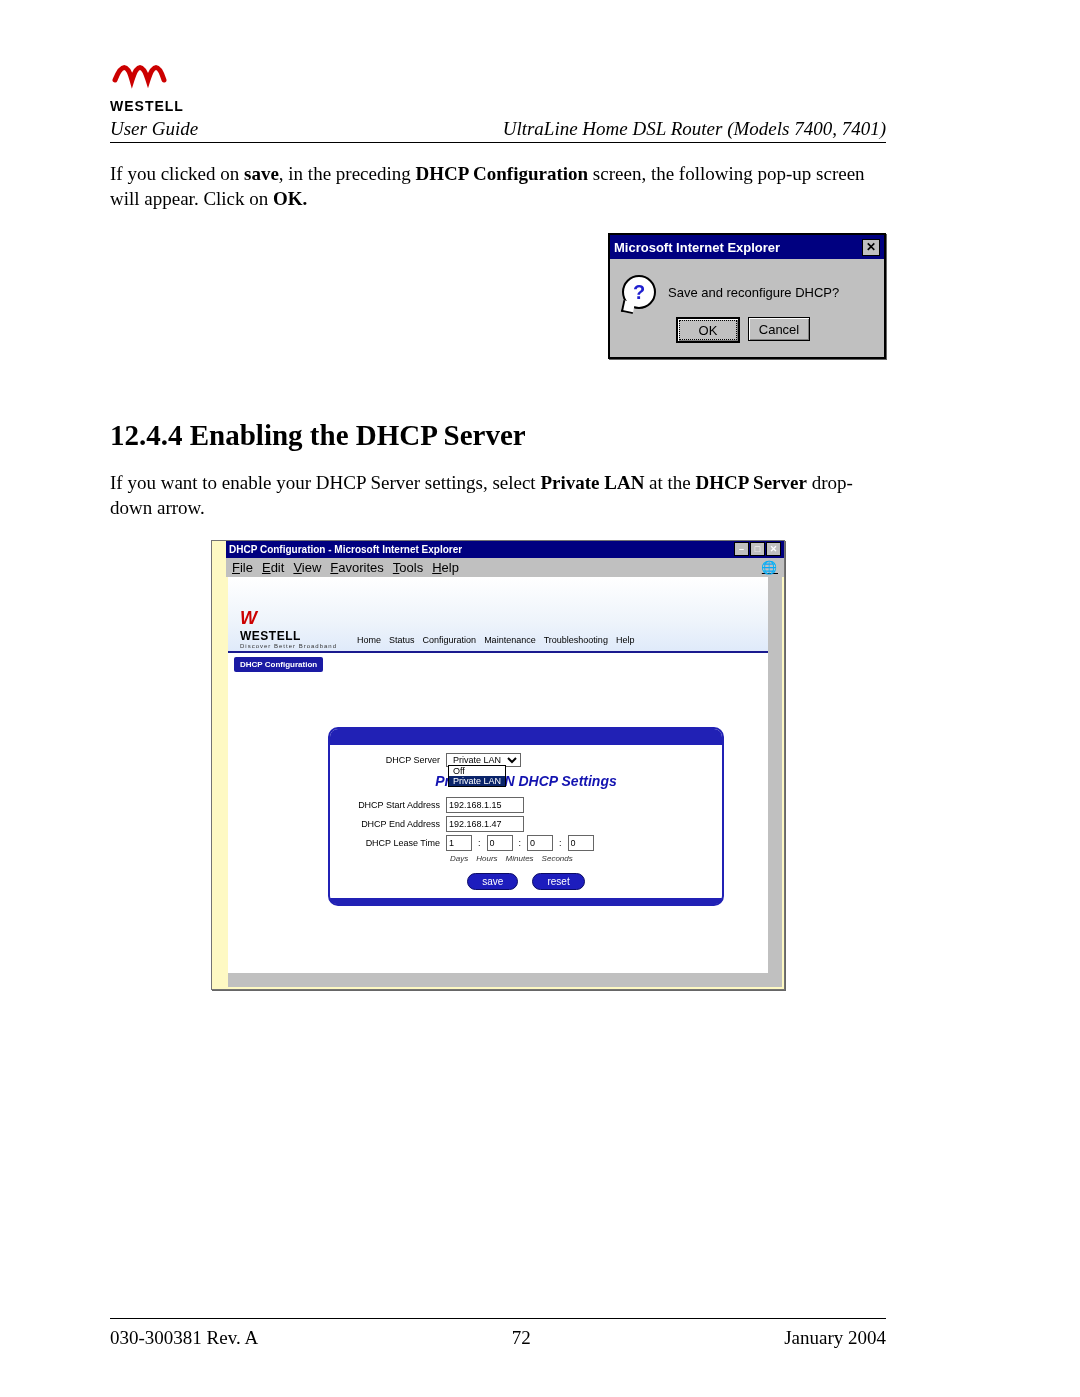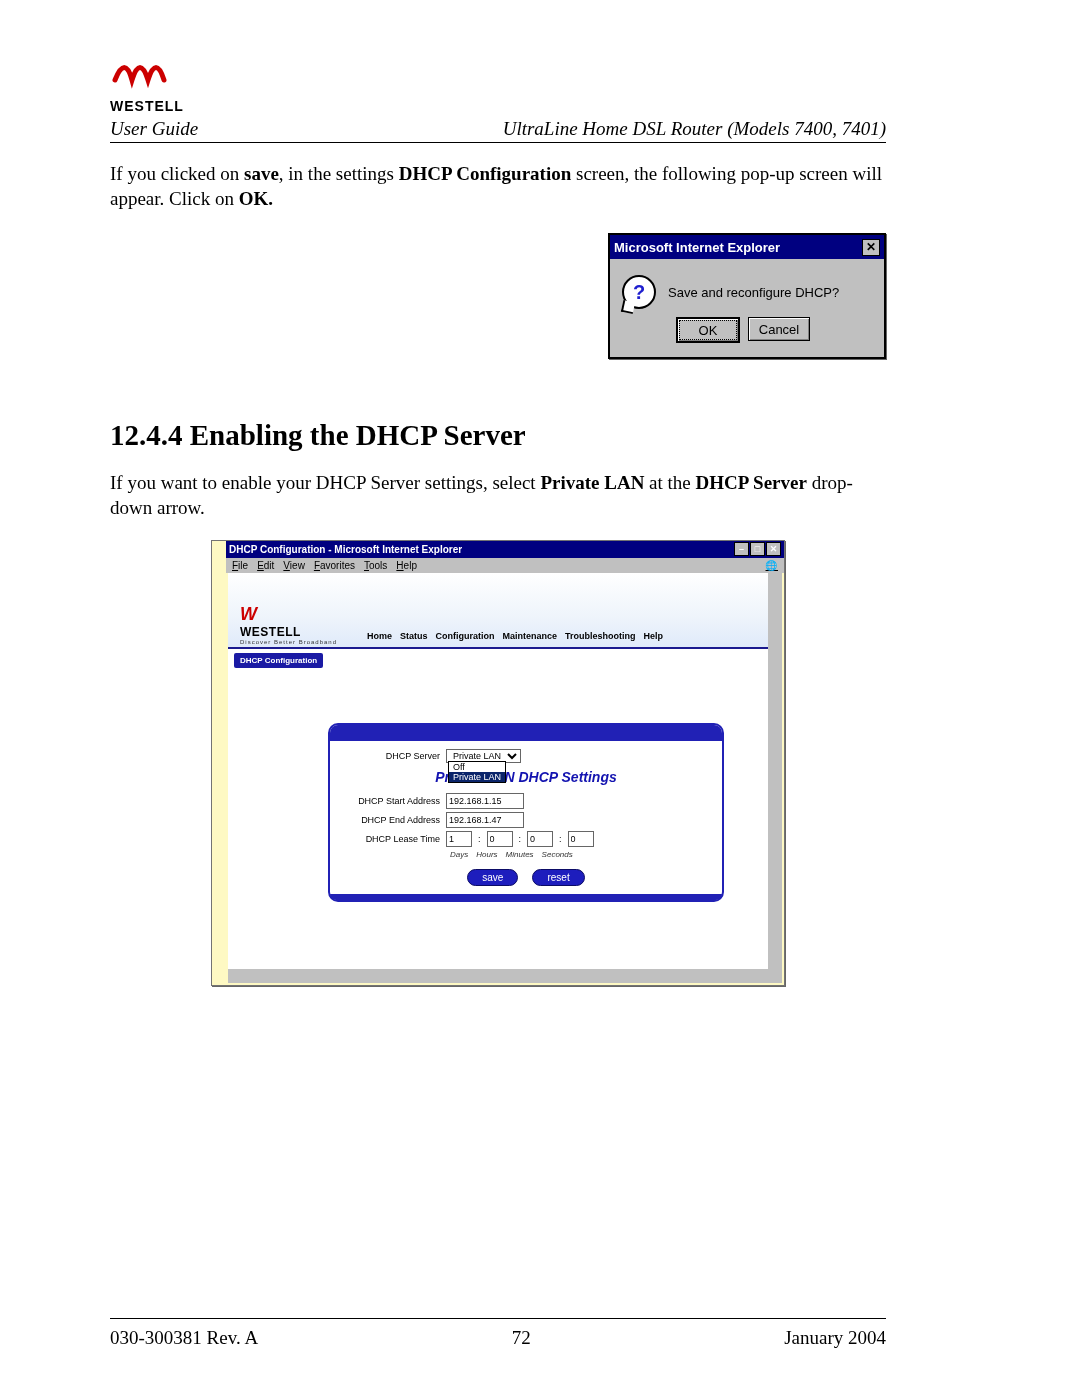--- a/index.html
+++ b/index.html
@@ -74,41 +74,41 @@
     font-size: 10px;
     padding-left: 14px;
   }
   .ie-titlebar {
     background:#000080;color:#fff;font-weight:bold;
     display:flex;justify-content:space-between;align-items:center;
     padding:1px 3px;height:15px;font-size:10px;
   }
   .ie-tbtns {display:flex;gap:1px;}
   .ie-tbtn {width:13px;height:12px;background:#c0c0c0;border:1px solid #000;display:flex;align-items:center;justify-content:center;font-size:9px;}
-  .ie-menubar { display:flex; gap:9px; padding:2px 6px; background:#c0c0c0; font-size:10px; }
+  .ie-menubar { display:flex; gap:9px; padding:2px 6px; background:#c0c0c0; font-size:13px; }
   .ie-menubar span { text-decoration: underline; text-decoration-color: transparent; }
   .ie-menubar span::first-letter { text-decoration: underline; }
   .ie-content {
     background:#fff; margin:0 2px 2px 2px; position:relative;
     height: 396px; overflow:hidden;
     border-right: 14px solid #c0c0c0;
     border-bottom: 14px solid #c0c0c0;
   }
 
   .router-header {
     display:flex; align-items:flex-end; padding:10px 12px 2px 12px; gap:14px;
     border-bottom: 2px solid #1a1a8f;
     background: linear-gradient(#fff,#eef4fb 60%,#dfeafa);
     height: 62px;
   }
   .router-logo {font-family: Arial, sans-serif;}
   .router-logo .w {color:#c00;font-size:18px;font-weight:bold;font-style:italic;}
   .router-logo .name {font-weight:bold;font-size:12px;letter-spacing:0.5px;}
   .router-logo .tag {font-size:6px;color:#333;letter-spacing:1px;}
-  .router-nav {display:flex; gap:8px; font-weight:bold; font-size:9px; color:#000; margin-left:16px; padding-bottom:4px;justify-content:center;}
+  .router-nav {display:flex; gap:8px; font-weight:normal; font-size:9px; color:#000; margin-left:6px; padding-bottom:4px;justify-content:center;}
   .sidebar-chip {
     position:absolute; left:6px; top:80px;
     background:#1a1aa4;color:#fff;font-size:8px;font-weight:bold;
     padding:3px 6px;border-radius:2px;
   }
   .dhcp-panel {
     position:absolute; left:100px; top:150px; width:352px;
     background:#fff;border:2px solid #2121b5;border-radius:10px;
     padding:18px 20px 14px 20px;
     font-size:9px; color:#000;
@@ -147,21 +147,21 @@
     </svg>
     <div class="logo-text">WESTELL</div>
   </div>
 
   <div class="header-row">
     <span>User Guide</span>
     <span>UltraLine Home DSL Router (Models 7400, 7401)</span>
   </div>
 
   <p class="body-text">
-    <span>If you clicked on </span><b>save</b><span>, in the settings </span><b>DHCP Configuration</b><span> screen, the following pop-up screen will appear. Click on </span><b>OK.</b><span></span>
+    <span>If you clicked on </span><b>save</b><span>, in the preceding </span><b>DHCP Configuration</b><span> screen, the following pop-up screen will appear. Click on </span><b>OK.</b><span></span>
   </p>
 
   <div class="popup-wrap">
     <div class="popup">
       <div class="popup-titlebar">
         <span>Microsoft Internet Explorer</span>
         <div class="popup-close">✕</div>
       </div>
       <div class="popup-body">
         <div class="q-icon">?</div>

